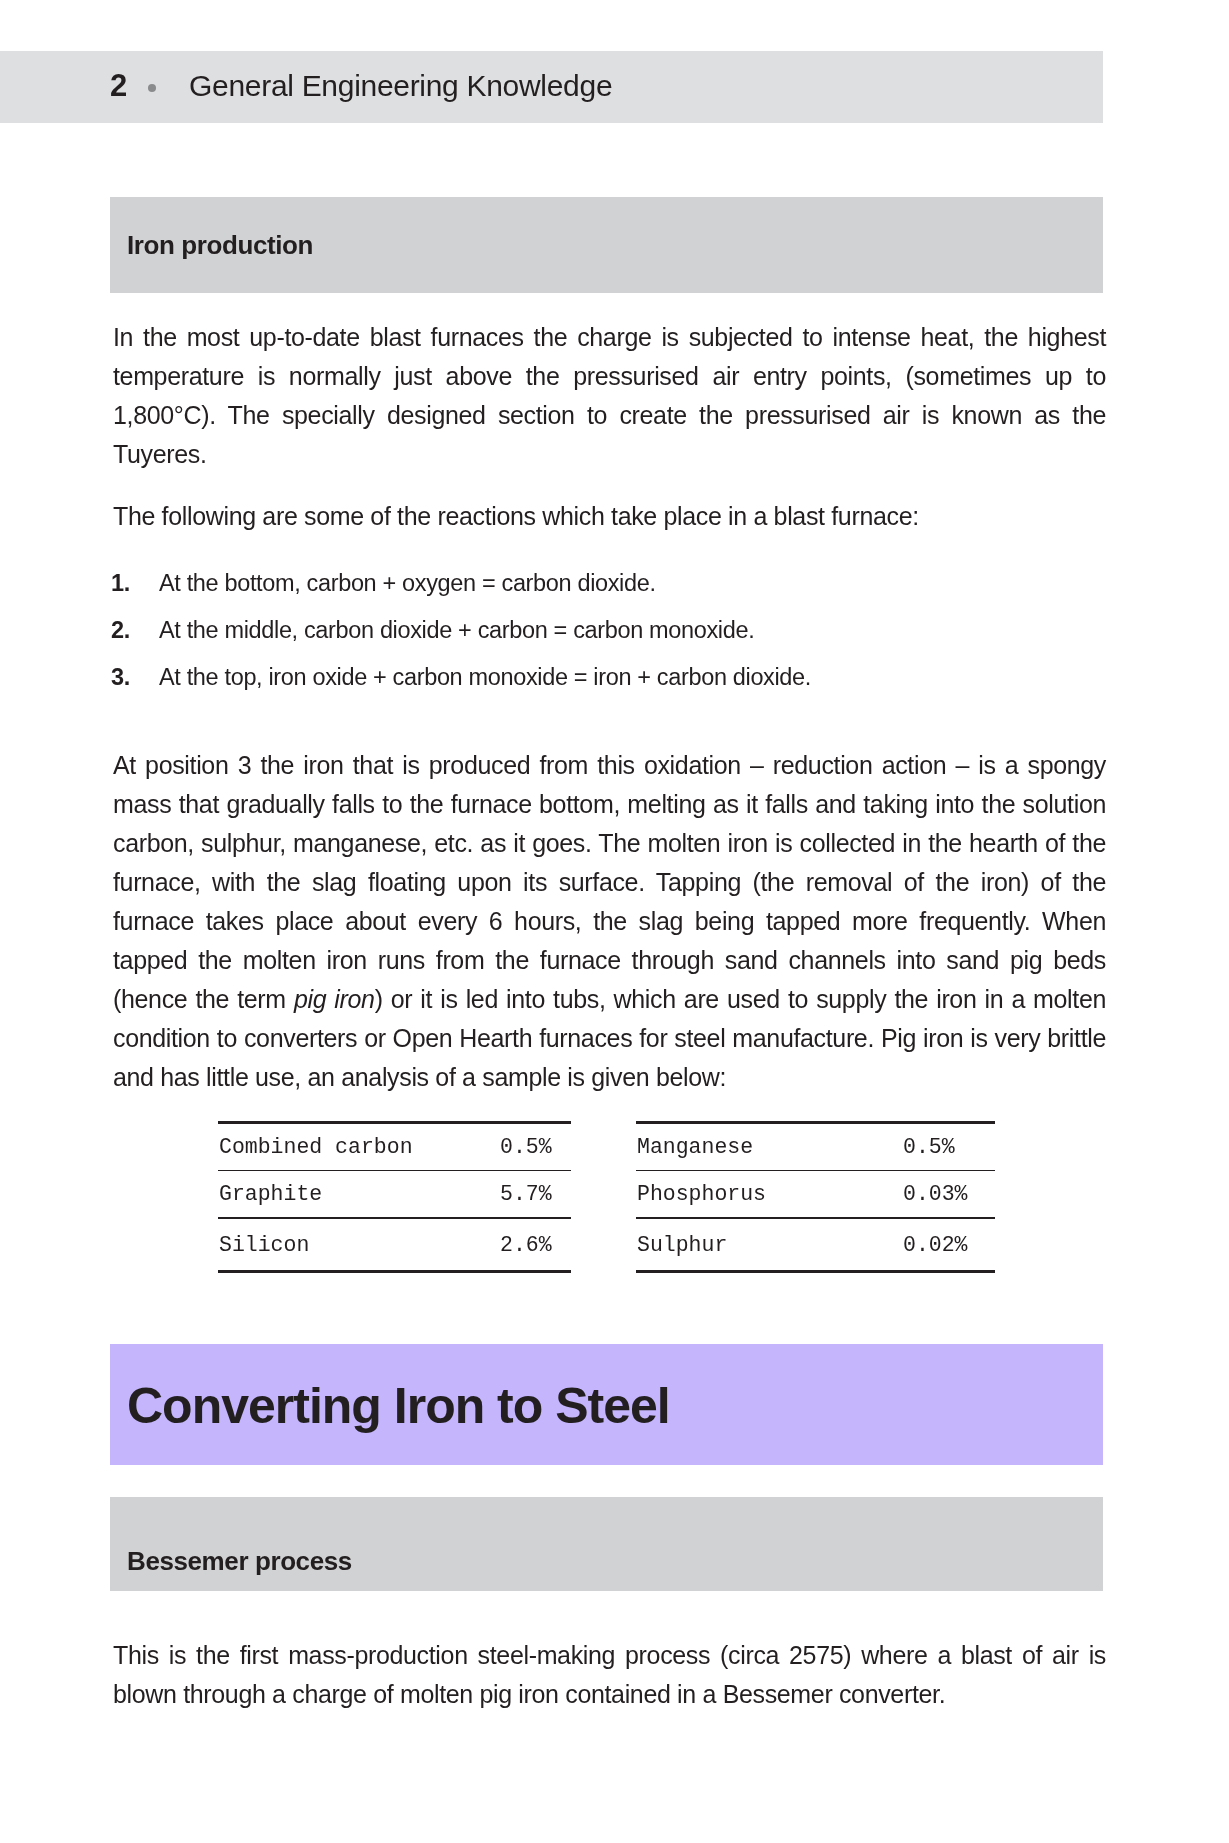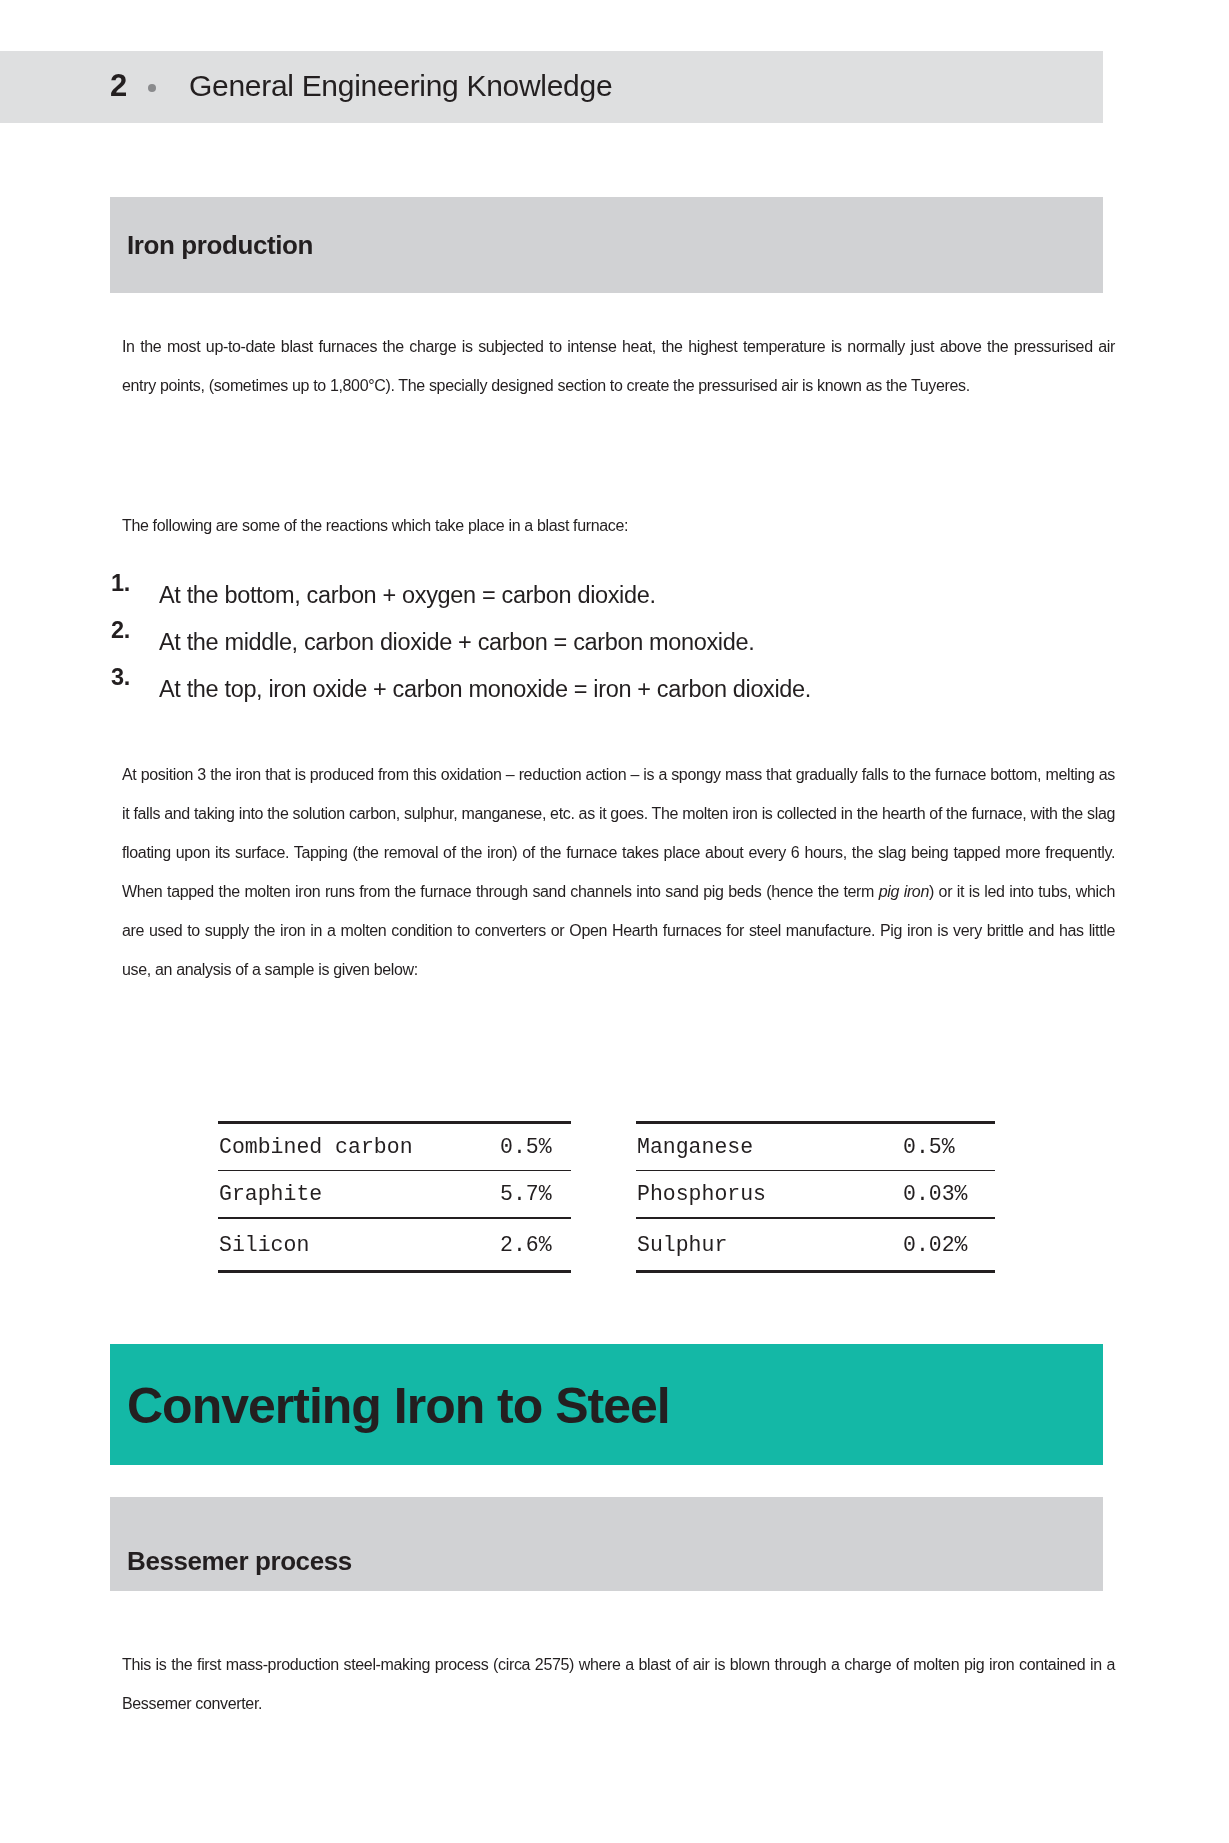--- a/index.html
+++ b/index.html
@@ -61,40 +61,40 @@
       font-size: 26px;
       font-weight: bold;
       letter-spacing: -0.4px;
     }
     .chapter-box {
       position: absolute;
       left: 110px;
       top: 1344px;
       width: 993px;
       height: 121px;
-      background: #14b8a6;
+      background: #c4b5fd;
     }
     .chapter-box .label {
       position: absolute;
       left: 17px;
       top: 34px;
       font-size: 50px;
       font-weight: bold;
       line-height: 56px;
       letter-spacing: -1px;
     }
     .para {
       position: absolute;
       left: 110px;
       width: 993px;
-      font-size: 16px;
+      font-size: 25px;
       line-height: 39px;
       text-align: justify;
       letter-spacing: -0.35px;
-      margin: 12px;
+      margin: 3px;
     }
     .para em { font-style: italic; }
     .reaction-list {
       position: absolute;
       left: 110px;
       top: 566px;
       width: 993px;
       margin: 0;
       padding: 0;
       list-style: none;
@@ -107,21 +107,20 @@
       letter-spacing: -0.35px;
     }
     .reaction-list .num {
       position: absolute;
       left: 1px;
       font-weight: bold;
     }
     .reaction-list .text {
       position: absolute;
       left: 49px;
-      margin-top: 12px;
     }
     .analysis-table {
       position: absolute;
       top: 1121px;
       border-collapse: collapse;
       font-size: 21.5px;
       font-family: Liberation Mono, monospace;
     }
     .analysis-table td {
       height: 46px;

